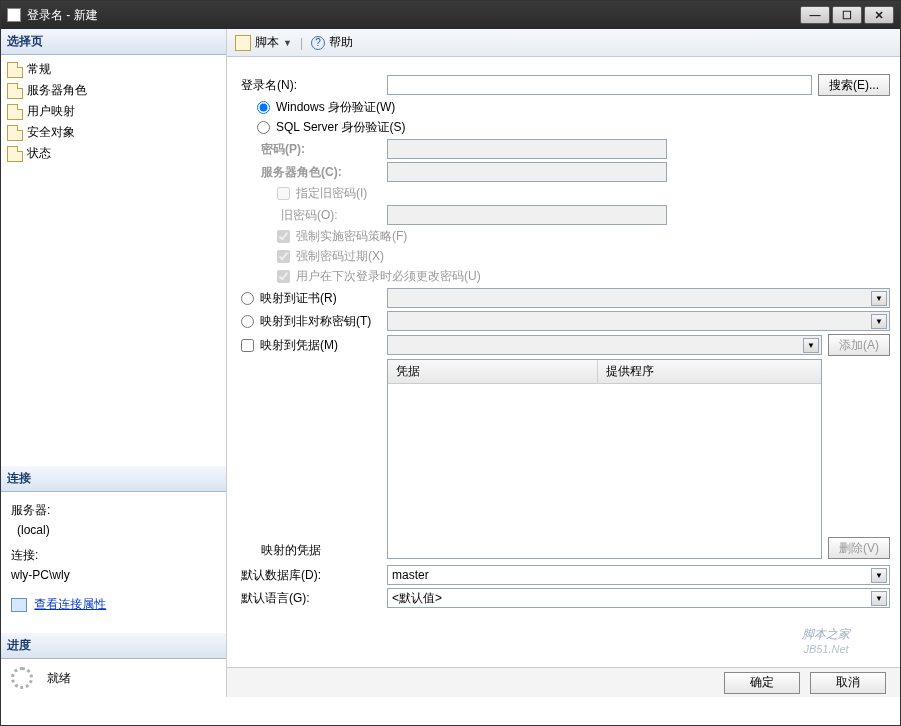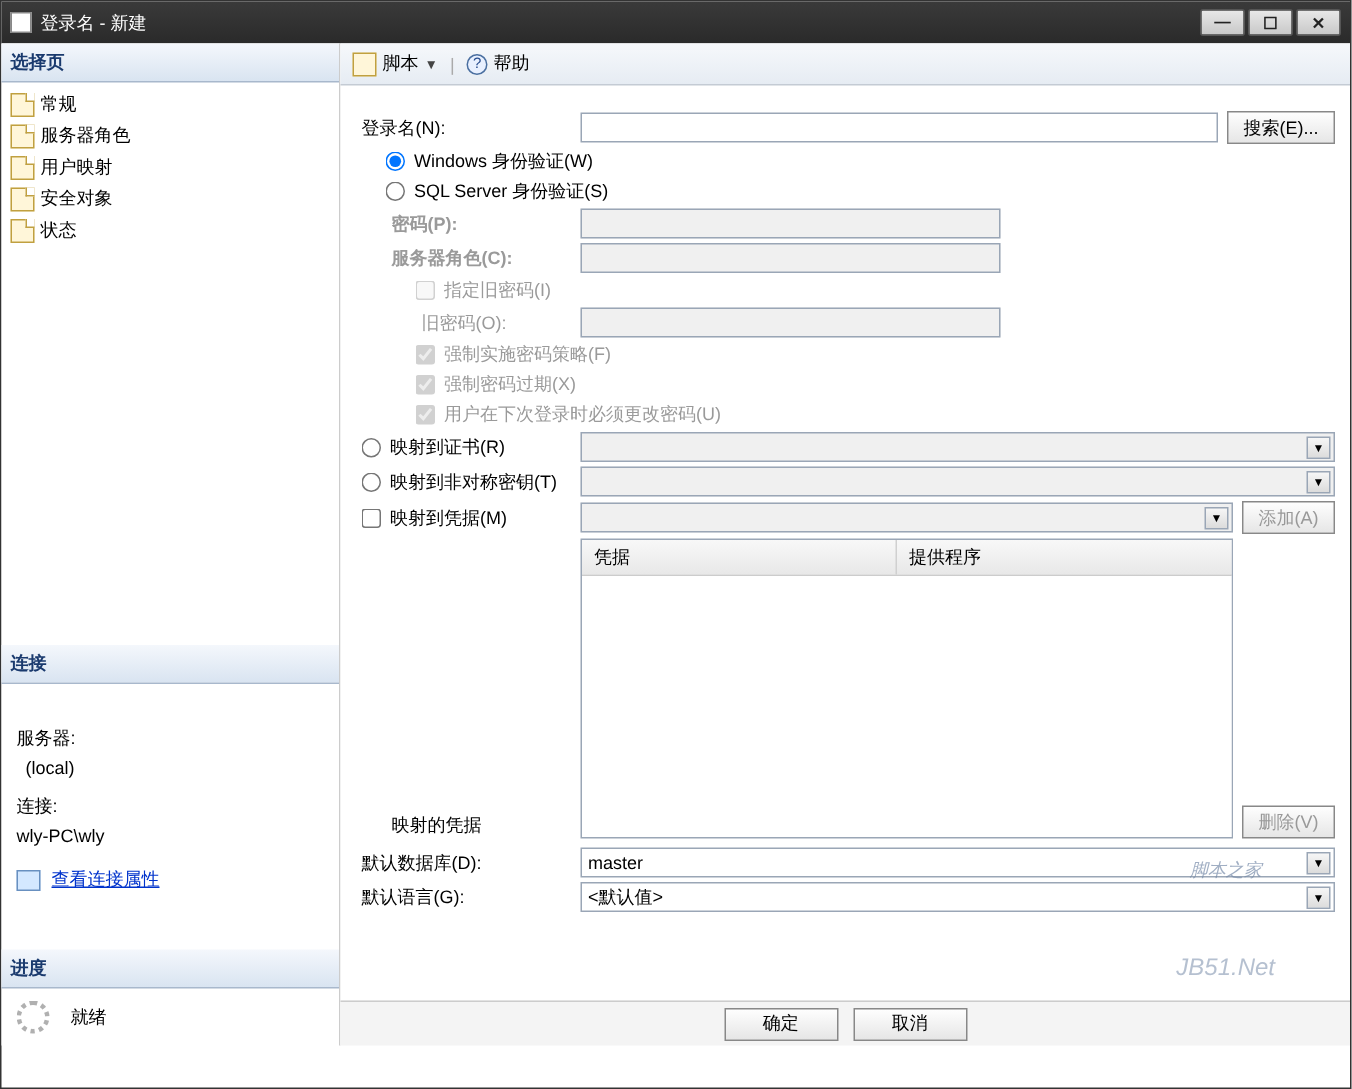--- a/index.html
+++ b/index.html
@@ -12,21 +12,21 @@
 .titlebar .ctrl { width: 30px; height: 18px; background: linear-gradient(#e8e8e8,#c8c8c8); border: 1px solid #555; display: flex; align-items: center; justify-content: center; color: #222; font-weight: bold; font-size: 11px; border-radius: 2px; cursor: pointer; }
 .content { display: flex; height: 668px; }
 .left { width: 226px; background: #fff; border-right: 1px solid #ccc; display: flex; flex-direction: column; }
 .panel-header { background: linear-gradient(#f4f7fc,#d9e4f1); border-bottom: 1px solid #a8b8cc; padding: 4px 6px; font-weight: bold; color: #1a3a6e; }
 .page-list { padding: 4px 6px; }
 .page-item { display: flex; align-items: center; padding: 2px 0; cursor: pointer; }
 .page-item .picon { width: 16px; height: 16px; margin-right: 4px; }
 .icon-page { background: #fff6d9; border: 1px solid #c0a040; position: relative; }
 .icon-page::after { content: ""; position: absolute; right: -1px; top: -1px; width: 5px; height: 5px; background: #fff; border-left: 1px solid #c0a040; border-bottom: 1px solid #c0a040; }
 .left-spacer { flex: 1; }
-.conn-section { padding: 24px 10px; }
+.conn-section { padding: 6px 10px; }
 .conn-section .row { margin: 4px 0; }
 .conn-section .link { color: #0033cc; text-decoration: underline; cursor: pointer; }
 .conn-section .link-icon { display: inline-block; width: 16px; height: 14px; background: #d4e8ff; border: 1px solid #6890c0; margin-right: 4px; vertical-align: middle; }
 .progress-row { display: flex; align-items: center; padding: 8px 10px; }
 .spinner { width: 22px; height: 22px; border: 3px dotted #b0b0b0; border-radius: 50%; margin-right: 14px; }
 .right { flex: 1; display: flex; flex-direction: column; background: #fff; }
 .toolbar { height: 28px; background: linear-gradient(#f6f8fb,#e6ecf3); border-bottom: 1px solid #c4cbd4; display: flex; align-items: center; padding: 0 8px; gap: 4px; }
 .toolbar .tb-icon { display: inline-block; width: 16px; height: 16px; }
 .toolbar .tb-script { background: #fff6d9; border: 1px solid #c0a040; }
 .toolbar .tb-dd { font-size: 9px; color: #444; }
@@ -55,24 +55,24 @@
 .cred-row { display: flex; align-items: flex-end; }
 .cred-row .lbl { width: 150px; padding-left: 24px; padding-top: 2px; }
 .cred-table { flex: 1; border: 1px solid #9aa6b6; margin-right: 6px; }
 .cred-head { display: flex; background: linear-gradient(#f8f8f8,#e8e8e8); border-bottom: 1px solid #ccc; }
 .cred-head div { padding: 3px 8px; border-right: 1px solid #d0d0d0; }
 .cred-head div:first-child { width: 210px; }
 .cred-head div:last-child { flex: 1; border-right: none; }
 .cred-body { height: 174px; background: #fff; }
 .right-btns { display: flex; flex-direction: column; gap: 4px; }
 .bottom-form { margin-top: 6px; }
-.footer { height: 30px; border-top: 1px solid #ccc; display: flex; justify-content: center; align-items: center; padding: 0 14px; gap: 10px; background: #f4f4f4; }
+.footer { height: 30px; border-top: 1px solid #ccc; display: flex; justify-content: flex-end; align-items: center; padding: 0 14px; gap: 10px; background: #f4f4f4; }
 .footer .btn { width: 76px; }
 .watermark { position: absolute; right: 50px; bottom: 12px; color: rgba(120,140,170,0.7); font-size: 13px; font-style: italic; pointer-events: none; text-align: center; }
-.watermark .wm2 { color: rgba(120,140,170,0.55); font-size: 16px; margin-top: 48px; }
+.watermark .wm2 { color: rgba(120,140,170,0.55); font-size: 11px; }
 </style>
 </head>
 <body>
 
 <div class="window">
   <div class="titlebar">
     <span class="doc-icon"></span>
     <span class="title">登录名 - 新建</span>
     <div class="controls">
       <div class="ctrl">—</div>

